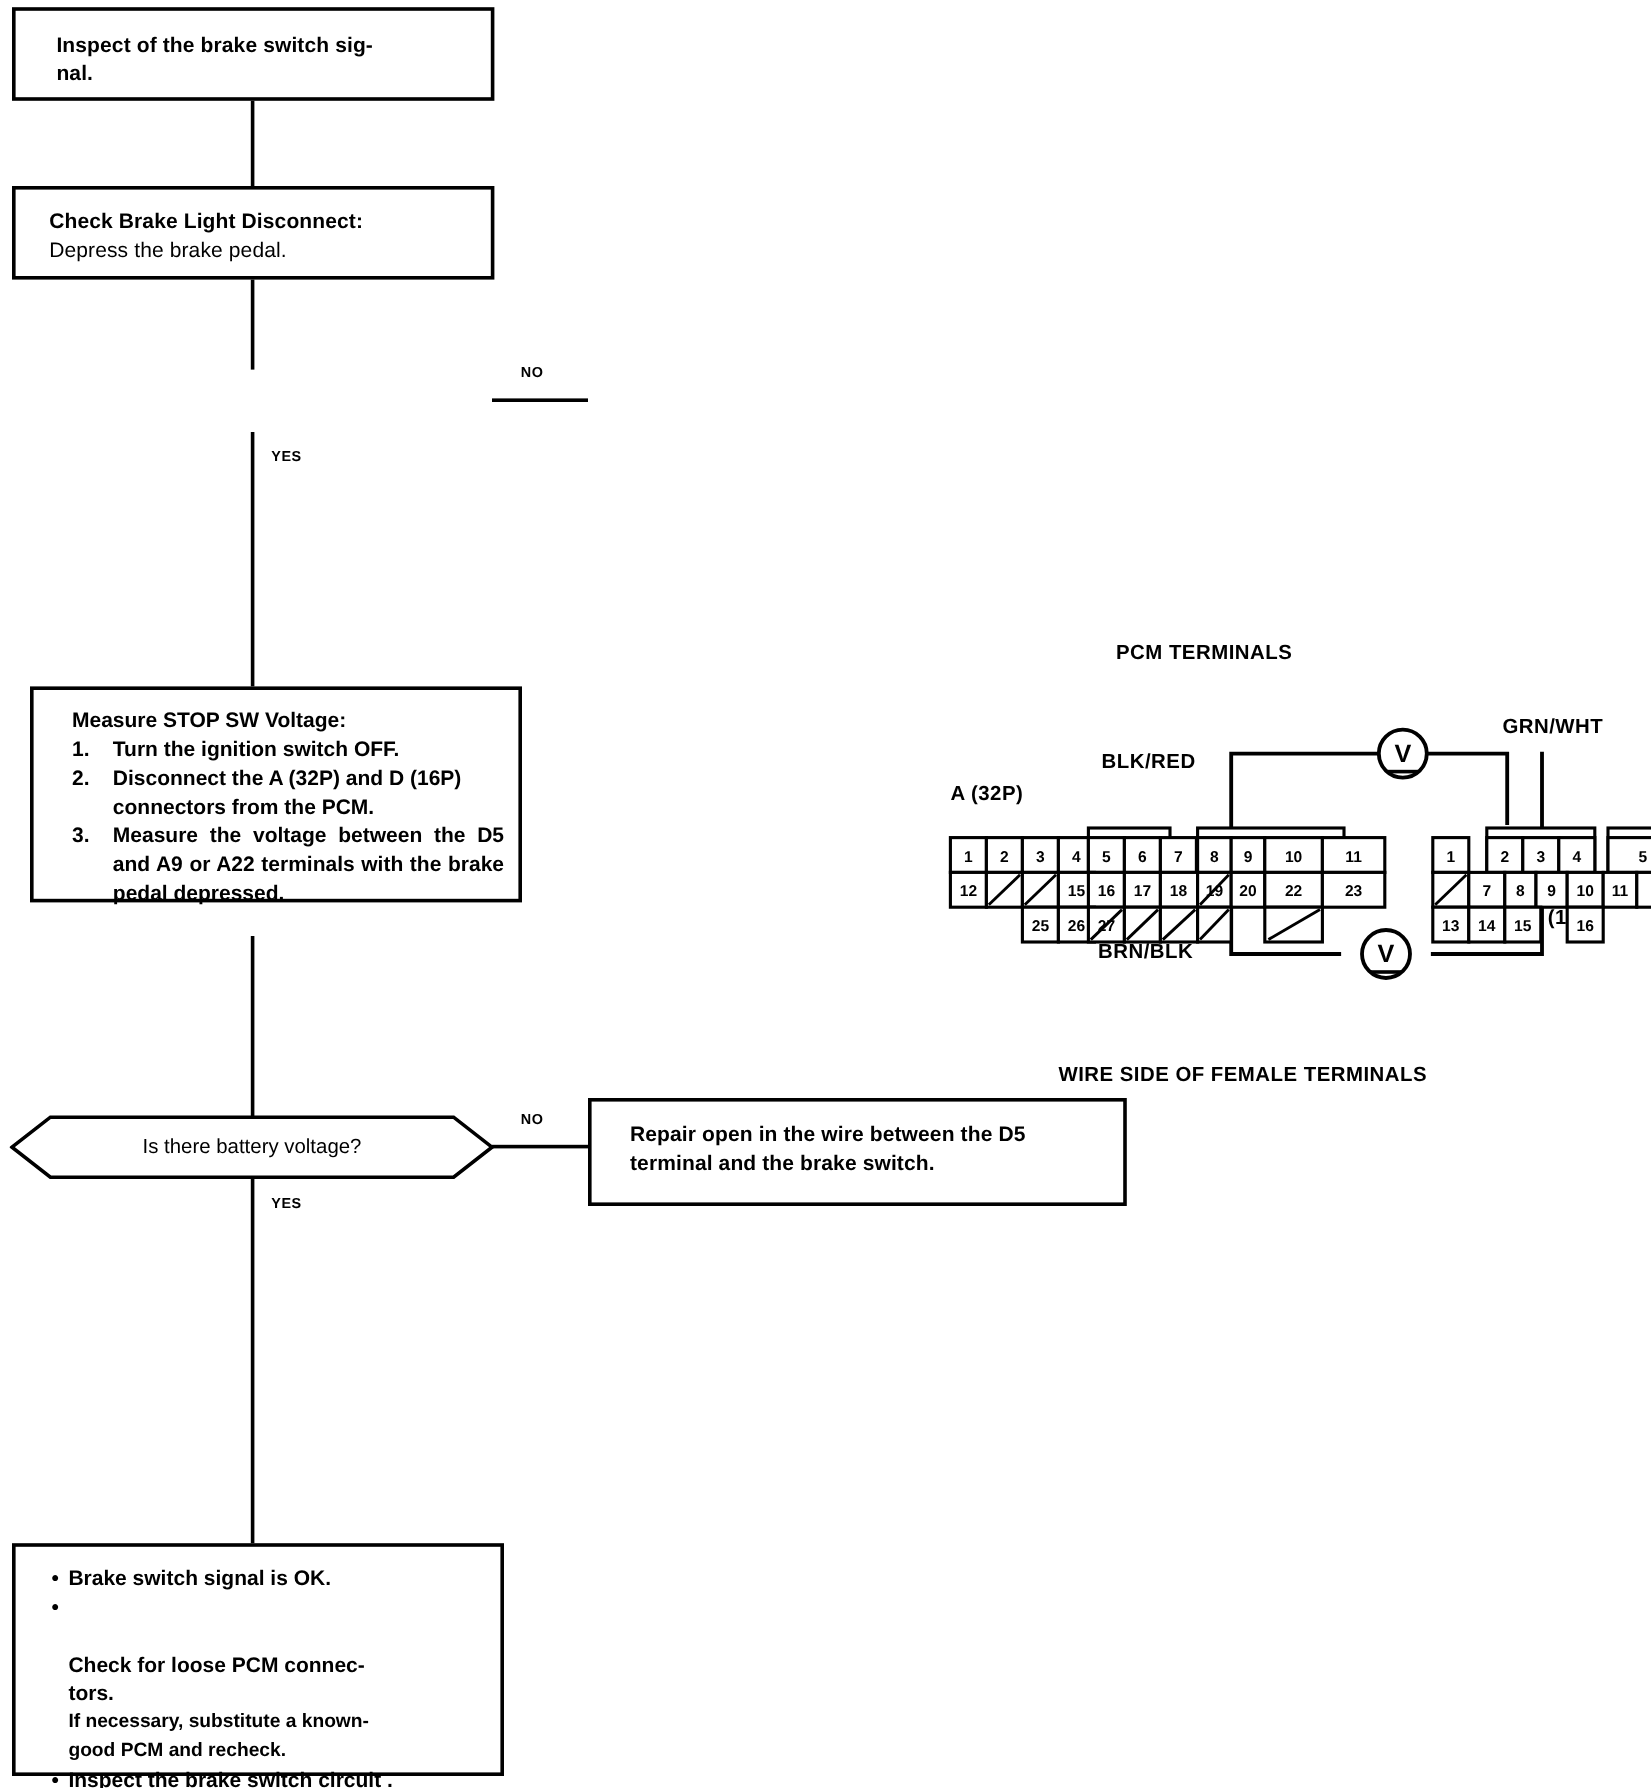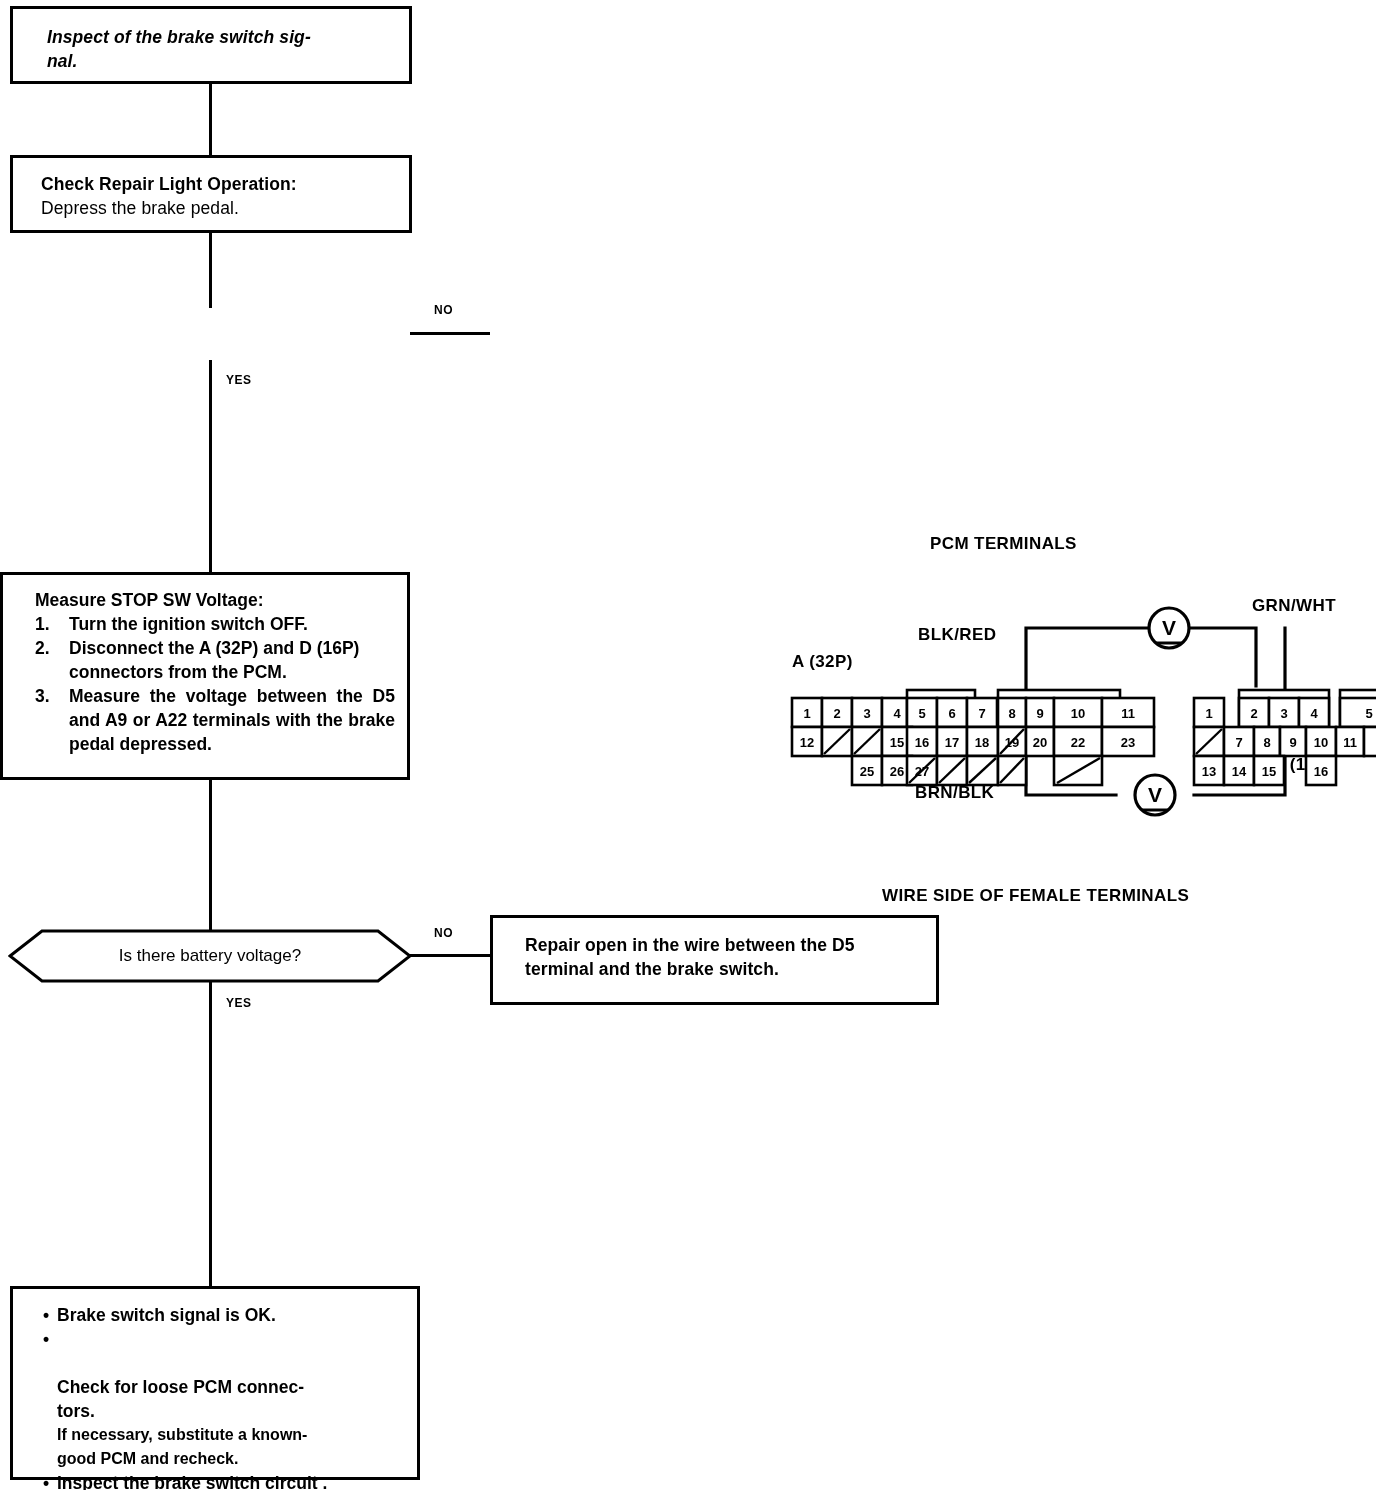--- a/index.html
+++ b/index.html
@@ -116,42 +116,42 @@
     font-weight:bold;
     text-anchor:middle;
   }
 </style>
 </head>
 <body>
 
 <div id="page">
 
   <div class="box" style="left:10px;top:6px;width:402px;height:78px;">
-    <div class="txt" style="white-space:pre-line;left:34px;top:16px;font-style:italic;">Inspect of the brake switch sig-
+    <div class="txt" style="white-space:pre-line;left:34px;top:16px;">Inspect of the brake switch sig-
 nal.</div>
   </div>
 
   <div class="line vline" style="left:209px;top:84px;height:71px;"></div>
 
   <div class="box" style="left:10px;top:155px;width:402px;height:78px;">
-    <div class="txt" style="top:14px;left:28px;">Check Repair Light Operation:</div>
+    <div class="txt" style="top:14px;left:28px;">Check Brake Light Disconnect:</div>
     <div class="txt normal" style="top:38px;left:28px;">Depress the brake pedal.</div>
   </div>
 
   <div class="line vline" style="left:209px;top:233px;height:75px;"></div>
 
 
   <div class="line hline" style="left:410px;top:332px;width:80px;"></div>
   <div class="branch-label" style="left:434px;top:303px;">NO</div>
 
 
   <div class="line vline" style="left:209px;top:360px;height:214px;"></div>
   <div class="branch-label" style="left:226px;top:373px;">YES</div>
 
-  <div class="box" style="left:0;top:572px;width:410px;height:208px;">
+  <div class="box" style="left:25px;top:572px;width:410px;height:180px;">
     <div style="position:absolute;left:32px;top:13px;right:12px;">
       <div style="font-weight:bold;font-size:17.5px;line-height:24px;">Measure STOP SW Voltage:</div>
       <ul class="ilist">
         <li>
           <span class="num">1.</span>
           <span>Turn the ignition switch OFF.</span>
         </li>
         <li>
           <span class="num">2.</span>
           <span>Disconnect the A (32P) and D (16P) connectors from the PCM.</span>

